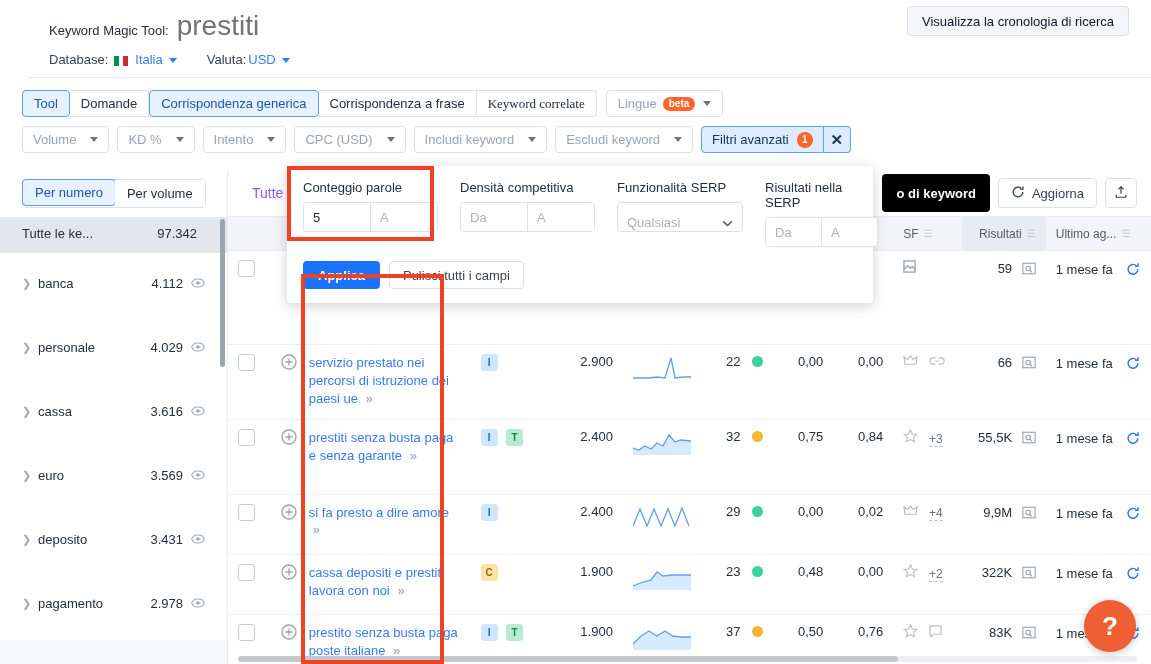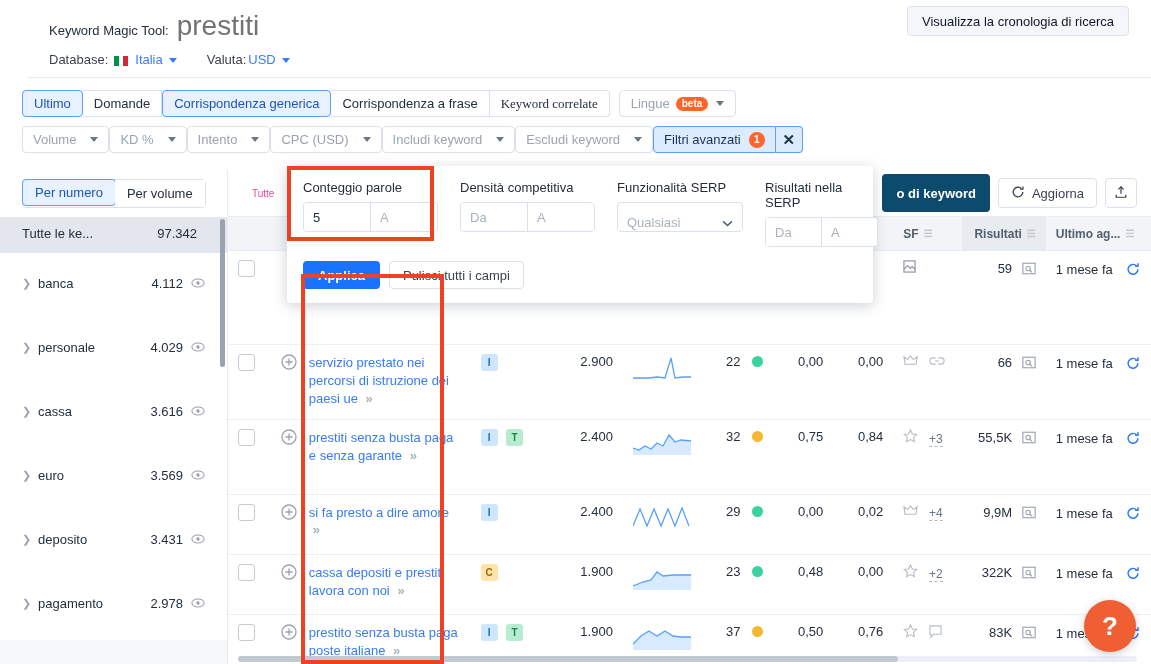--- a/index.html
+++ b/index.html
@@ -38,21 +38,21 @@
   .tab.last { border-radius:0 4px 4px 0;font-family:Liberation Serif, serif; }
   .tab.lang { margin-left:9px; border-left:1px solid #dbe1e8; border-radius:4px; color:#9aa4b0; }
   .beta { background:#ff642d; color:#fff; font-size:10px; font-weight:bold; border-radius:9px; padding:1px 6px 2px; margin-left:6px; }
   .caret-g { display:inline-block; margin-left:8px; width:0;height:0;
            border-left:4px solid transparent;border-right:4px solid transparent;border-top:5px solid #6b7682; }
 
   
   .filters-bar { padding:9px 22px 0 22px; display:flex; align-items:center; background:#fff; }
   .filter-pill { height:27px; min-width:76px; padding:0 10px; border:1px solid #dbe1e8; border-radius:4px;
       display:flex; align-items:center; justify-content:space-between; font-size:13px; color:#9aa4b0;
-      background:#fff; cursor:pointer; }
+      margin-right:8px; background:#fff; cursor:pointer; }
   .filter-pill .caret-g { margin-left:14px; }
   .filter-adv { height:27px; padding:0 10px; border:1px solid #5aa0ff; border-radius:4px 0 0 4px;
       background:#ddebff; color:#17334f; display:flex; align-items:center; font-size:13px; cursor:pointer; }
   .badge-count { background:#ff642d; color:#fff; border-radius:50%; width:16px;height:16px;
       display:flex;align-items:center;justify-content:center; font-size:10px; font-weight:bold; margin-left:8px; }
   .filter-x { height:27px; width:27px; border:1px solid #5aa0ff; border-left:none; border-radius:0 4px 4px 0;
       background:#ddebff; color:#17334f; display:flex;align-items:center;justify-content:center;
       font-size:15px; font-weight:bold; cursor:pointer; }
 
   
@@ -71,31 +71,31 @@
   .grp-chev { width:16px; color:#9aa4b0; font-size:11px; flex:none; }
   .grp-name { flex:1; color:#242f3d; }
   .grp-num { color:#242f3d; margin-right:8px; }
   .eye { width:14px;height:14px; flex:none; color:#9aa4b0; }
   .sb-thumb { position:absolute; right:2px; top:2px; width:5px; height:148px; border-radius:3px; background:#9aa4b0; }
   .sidebar-fade { position:absolute; left:0; right:0; bottom:0; height:24px; background:#f7f8fa; }
 
   
   .table-wrap { flex:1; position:relative; overflow:hidden; background:#fff; }
   .table-toolbar { height:46px; display:flex; align-items:center; padding:0 14px 0 14px; }
-  .tt-left { font-size:10px; color:#ec4899; padding-left:10px; }
+  .tt-left { font-size:14px; color:#8b5cf6; padding-left:10px; }
   .tt-right { margin-left:auto; display:flex; align-items:center; }
-  .btn-primary { height:38px; padding:0 14px; background:#0c4a6e; color:#fff; border-radius:4px;
+  .btn-primary { height:38px; padding:0 14px; background:#000000; color:#fff; border-radius:4px;
      display:flex;align-items:center; font-size:13px; font-weight:bold; cursor:pointer; }
   .btn-ghost { height:30px; padding:0 12px; margin-left:8px; border:1px solid #dbe1e8; border-radius:4px; background:#fff;
      display:flex;align-items:center;gap:7px; font-size:13px; color:#3a4250; cursor:pointer; }
   .btn-icon { height:30px; width:32px; margin-left:8px; border:1px solid #dbe1e8; border-radius:4px; background:#fff;
      display:flex;align-items:center;justify-content:center; cursor:pointer; }
 
   table.kw { width:100%; border-collapse:collapse; table-layout:fixed; }
-  table.kw th { background:#f2f4f7; height:34px; font-weight:bold; font-size:12px; color:#52606e;
+  table.kw th { background:#f2f4f7; height:34px; font-weight:normal; font-size:12px; color:#52606e;
      border-top:1px solid #e8ecf1; border-bottom:1px solid #e8ecf1; padding:0 10px; white-space:nowrap; }
   table.kw th.alt { background:#e8ebf0; }
   table.kw td { border-bottom:1px solid #eceff3; padding:9px 10px; vertical-align:top; font-size:13px; }
   .c-check  { width:40px; }
   .c-plus   { width:26px; padding-left:0 !important; padding-right:0 !important; }
   .c-kw     { width:160px; }
   .c-int    { width:74px; }
   .c-vol    { width:68px; text-align:right; }
   .c-trend  { width:72px; }
   .c-kd     { width:68px; text-align:right; }
@@ -173,21 +173,21 @@
       <span class="meta-label">Valuta:</span>
       <span class="link-blue">USD</span>
       <span class="caret"></span>
     </div>
   </div>
   <div class="history-btn">Visualizza la cronologia di ricerca</div>
 </div>
 
 <div class="tabs-bar">
   <div class="tabs">
-    <div class="tab active">Ultimo</div>
+    <div class="tab active">Tool</div>
     <div class="tab">Domande</div>
     <div class="tab active">Corrispondenza generica</div>
     <div class="tab">Corrispondenza a frase</div>
     <div class="tab last">Keyword correlate</div>
     <div class="tab lang">
       <span>Lingue</span>
       <span class="beta">beta</span>
       <span class="caret-g"></span>
     </div>
   </div>

